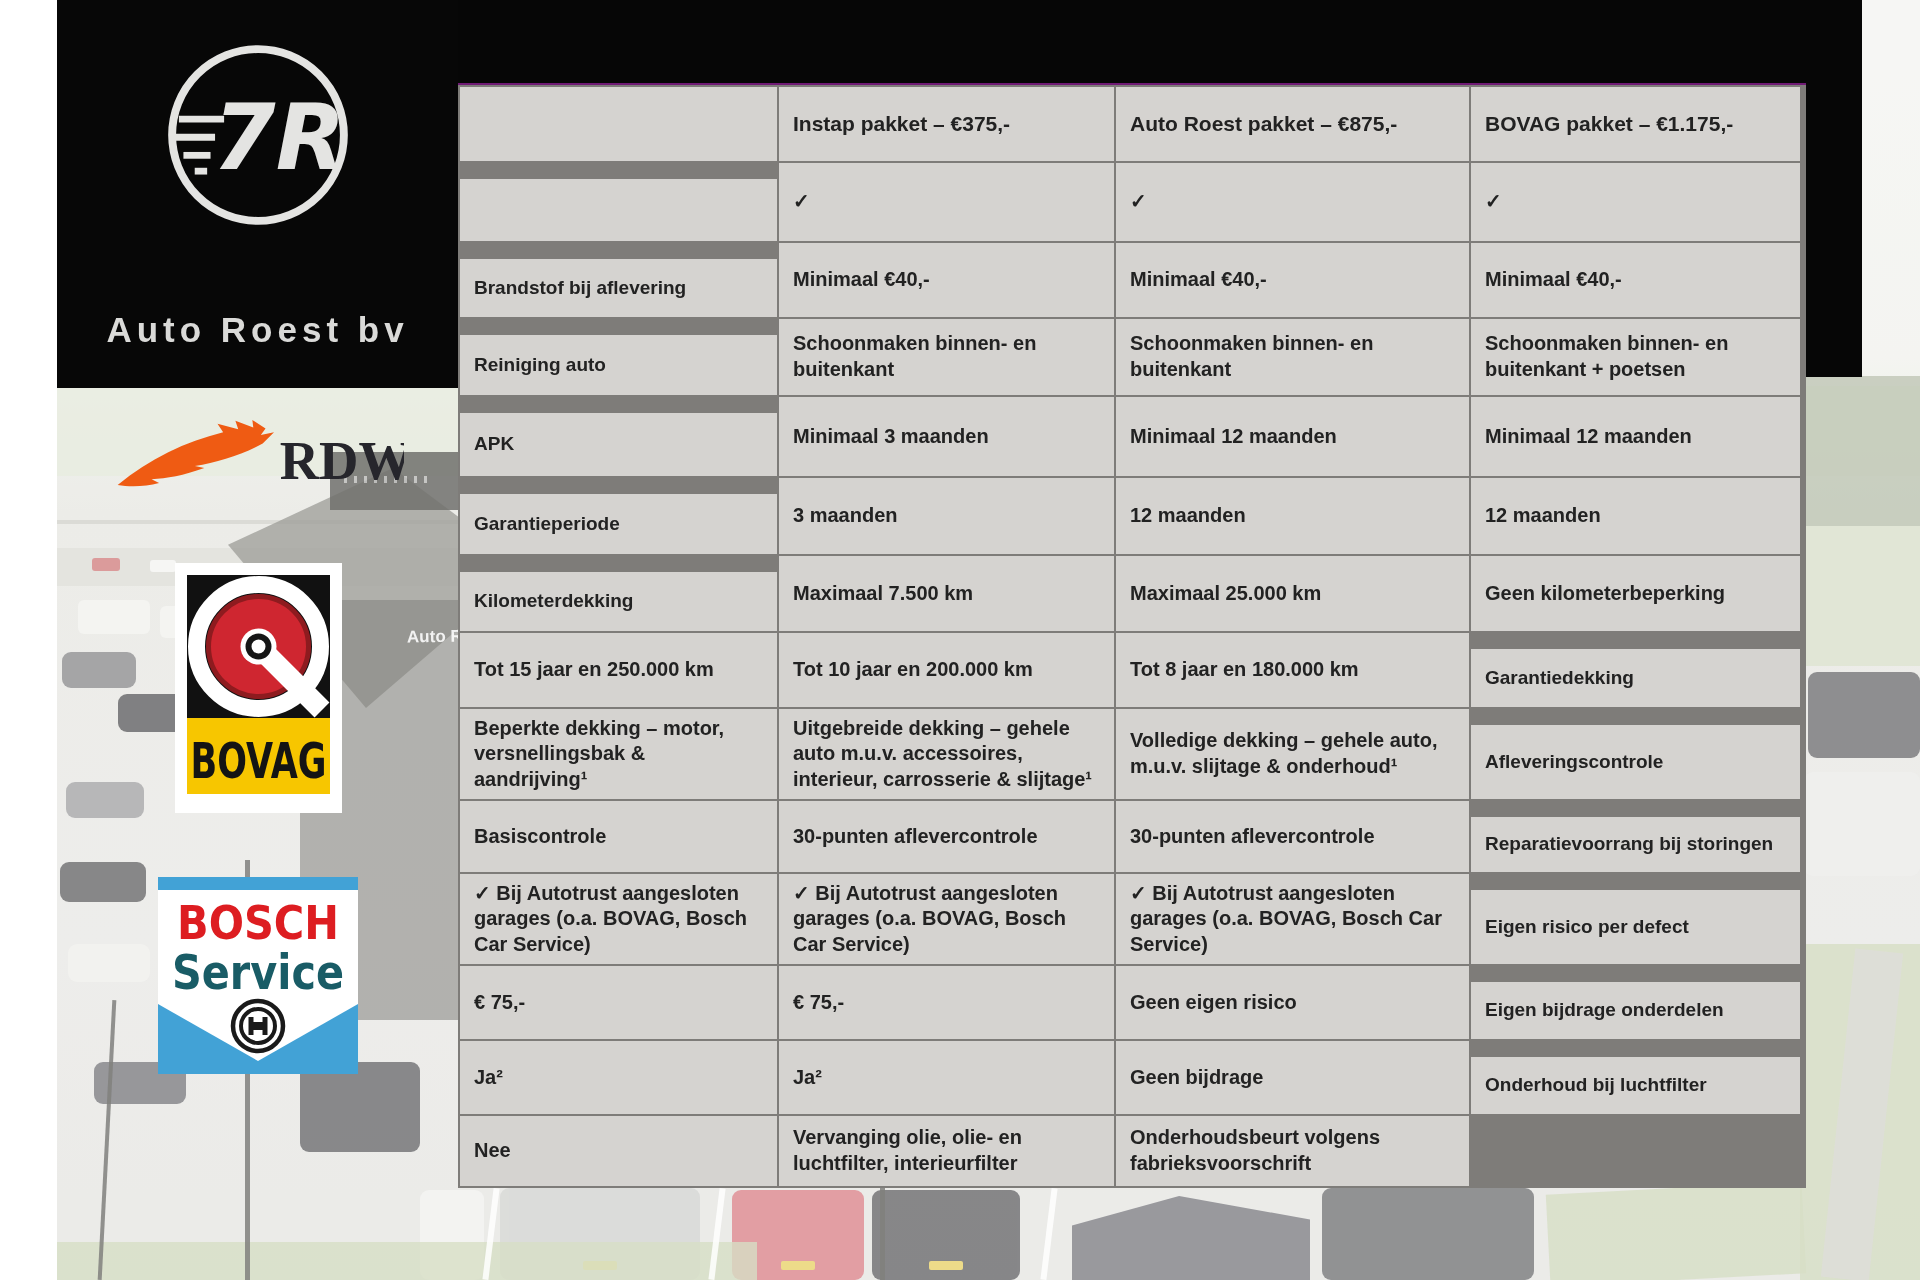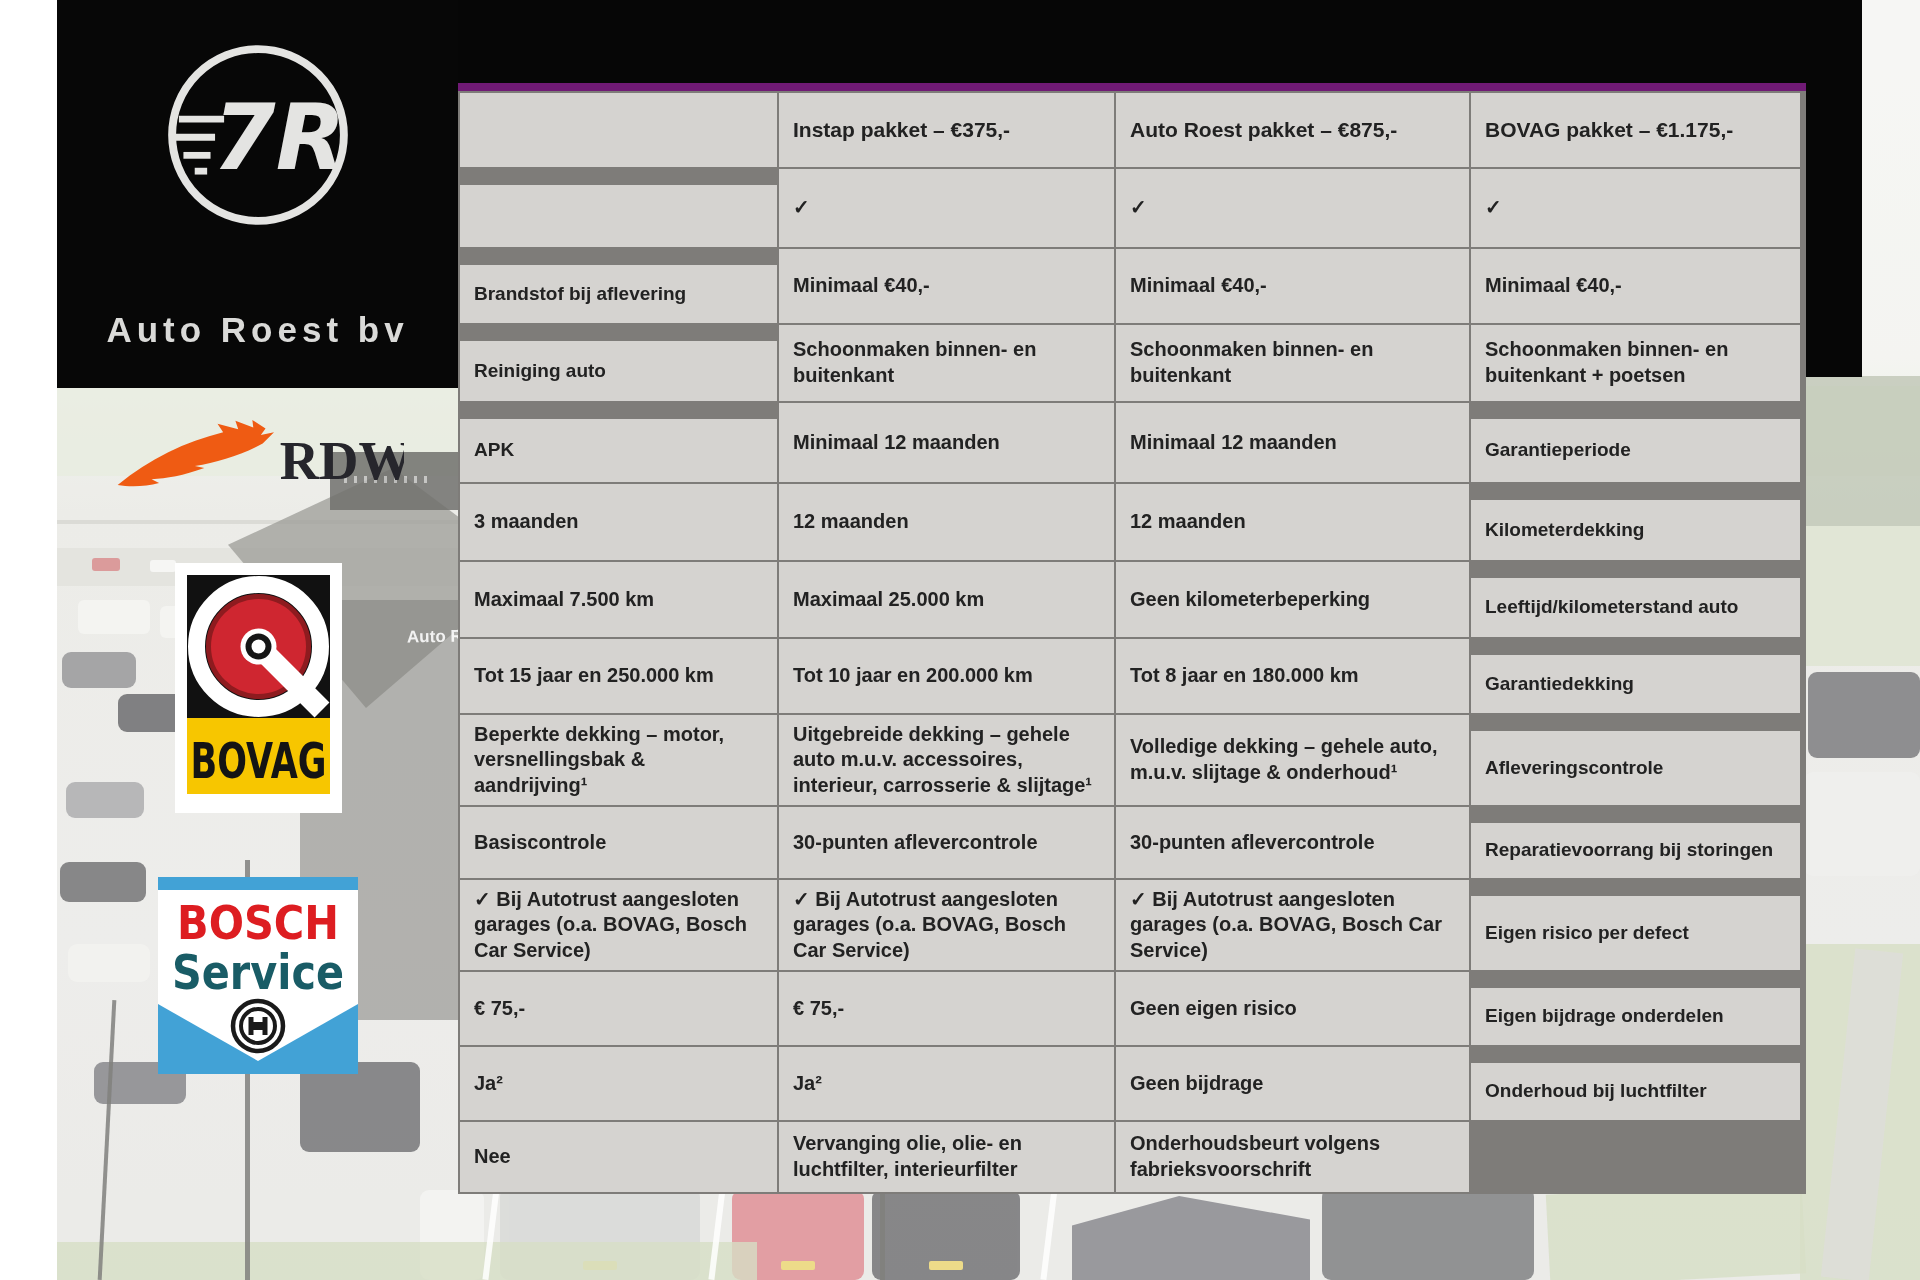--- a/index.html
+++ b/index.html
@@ -39,21 +39,21 @@
   .brand-block{left:57px; top:0; width:401px; height:388px; background:#070707; z-index:12;}
   .left-margin{left:0; top:0; width:57px; height:1280px; background:#ffffff; z-index:50;}
 
   .brand-name{position:absolute; left:0; top:310px; width:100%; text-align:center;
     color:#dadad8; font-size:35px; font-weight:bold; letter-spacing:5px;}
 
   
   .pkg-table{left:458px; top:83px; width:1344px; z-index:30;
     display:grid; grid-template-columns:317px 335px 353px 329px;
     grid-template-rows:74px 78px 74px 76px 79px 76px 75px 74px 90px 71px 90px 73px 73px 70px;
-    gap:2px; padding:2px; background:#7e7c79; border-top:8px solid #701a75;}
+    gap:2px; padding:2px; background:#7e7c79; border-top:2px solid #701a75;}
   .cell{background:#d5d3d0; color:#222222; display:flex; align-items:center;
     padding:6px 14px; font-weight:bold; font-size:20px; line-height:1.28;}
   .cell.head{font-size:21px;}
   .cell.label{font-size:19px;margin-top:16px;}
   .cell.check{font-size:20px;}
 
   
   .rdw{left:112px; top:418px; width:292px; height:82px; z-index:20;}
 
   
@@ -181,31 +181,31 @@
     <div class="cell value check">✓</div>
     <div class="cell label">Brandstof bij aflevering</div>
     <div class="cell value">Minimaal €40,-</div>
     <div class="cell value">Minimaal €40,-</div>
     <div class="cell value">Minimaal €40,-</div>
     <div class="cell label">Reiniging auto</div>
     <div class="cell value">Schoonmaken binnen- en buitenkant</div>
     <div class="cell value">Schoonmaken binnen- en buitenkant</div>
     <div class="cell value">Schoonmaken binnen- en buitenkant + poetsen</div>
     <div class="cell label">APK</div>
+    <div class="cell value">Minimaal 3 maanden</div>
     <div class="cell value">Minimaal 12 maanden</div>
     <div class="cell value">Minimaal 12 maanden</div>
     <div class="cell label">Garantieperiode</div>
     <div class="cell value">3 maanden</div>
     <div class="cell value">12 maanden</div>
     <div class="cell value">12 maanden</div>
     <div class="cell label">Kilometerdekking</div>
     <div class="cell value">Maximaal 7.500 km</div>
     <div class="cell value">Maximaal 25.000 km</div>
     <div class="cell value">Geen kilometerbeperking</div>
-    <div class="cell label">Leeftijd/kilometerstand auto</div>
     <div class="cell value">Tot 15 jaar en 250.000 km</div>
     <div class="cell value">Tot 10 jaar en 200.000 km</div>
     <div class="cell value">Tot 8 jaar en 180.000 km</div>
     <div class="cell label">Garantiedekking</div>
     <div class="cell value">Beperkte dekking – motor, versnellingsbak &amp; aandrijving¹</div>
     <div class="cell value">Uitgebreide dekking – gehele auto m.u.v. accessoires, interieur, carrosserie &amp; slijtage¹</div>
     <div class="cell value">Volledige dekking – gehele auto, m.u.v. slijtage &amp; onderhoud¹</div>
     <div class="cell label">Afleveringscontrole</div>
     <div class="cell value">Basiscontrole</div>
     <div class="cell value">30-punten aflevercontrole</div>

